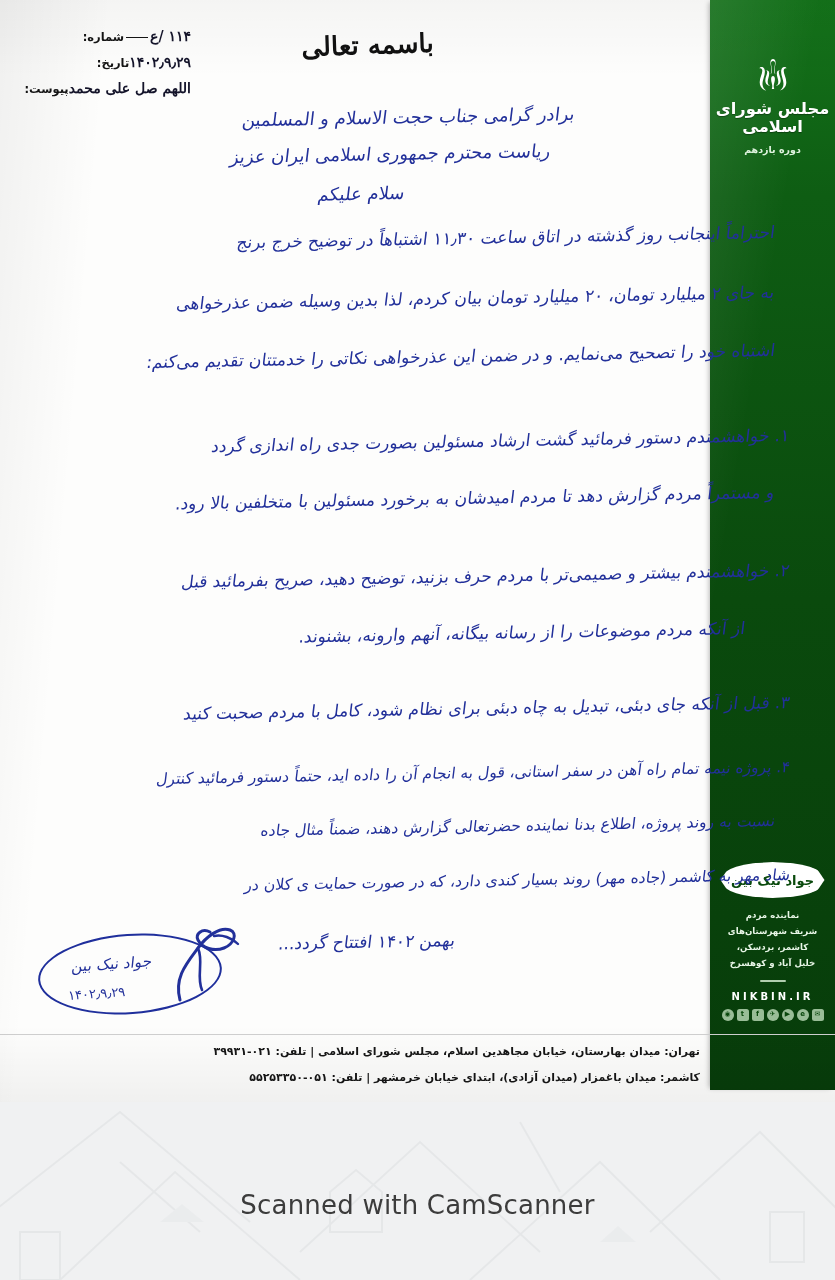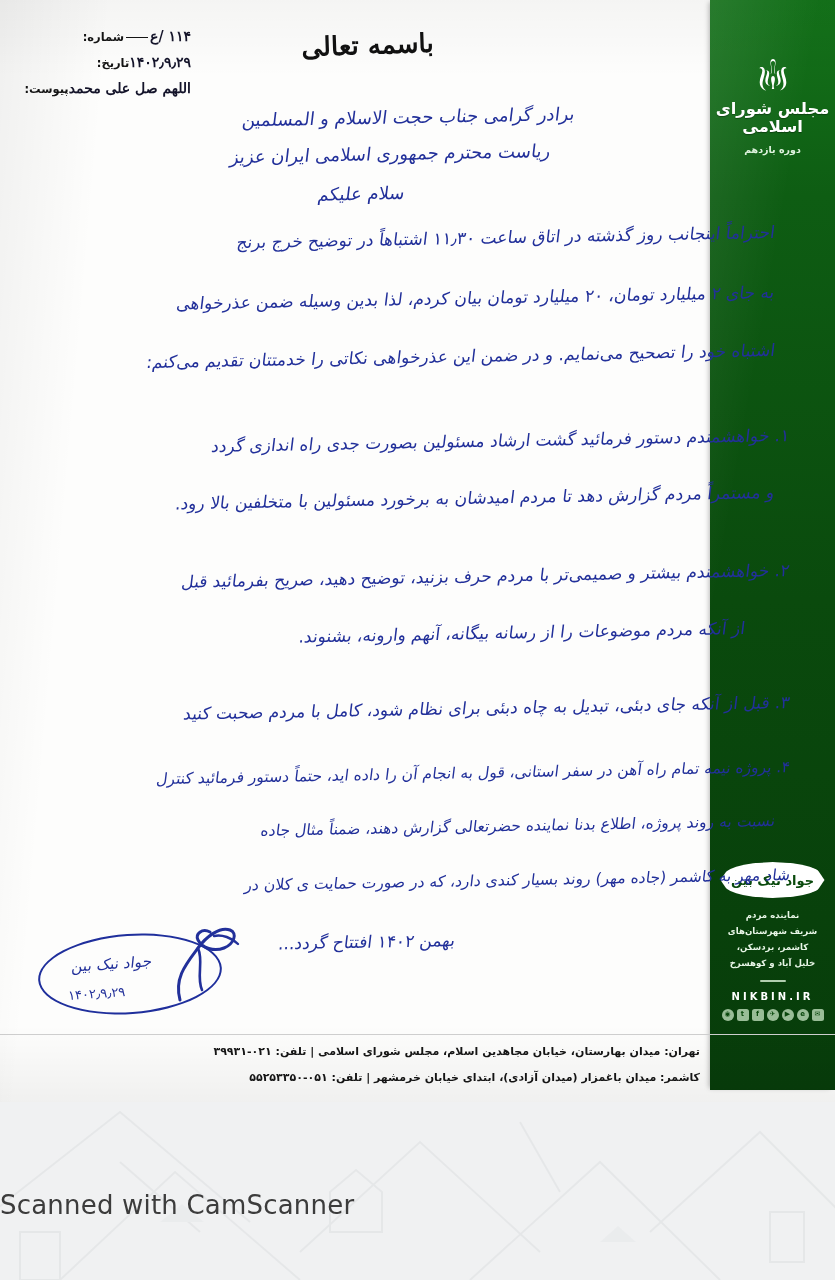--- a/index.html
+++ b/index.html
@@ -157,21 +157,21 @@
   .c1{top:1045px;}
   .c2{top:1071px;}
 
   
   #csStrip{
     position:absolute;left:0;top:1102px;width:835px;height:178px;
     background:#f0f1f2;overflow:hidden;
   }
   #csStrip .wm{position:absolute;inset:0;opacity:.5;}
   #csWord{
-    position:absolute;left:0;right:0;top:1190px;
+    position:absolute;left:0;right:0;top:1190px;text-align:center;
     font-size:26px;color:#3c3c3c;letter-spacing:.2px;
     font-family:"DejaVu Sans","Liberation Sans",sans-serif;
     direction:ltr;
   }
 </style>
 </head>
 <body>
 
 <div id="page">
 

